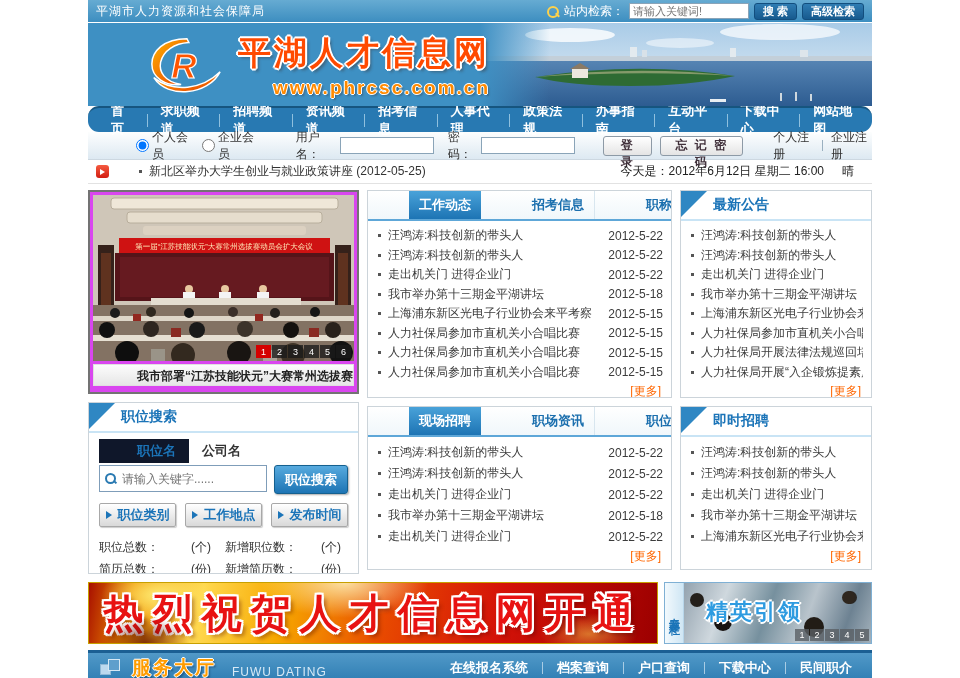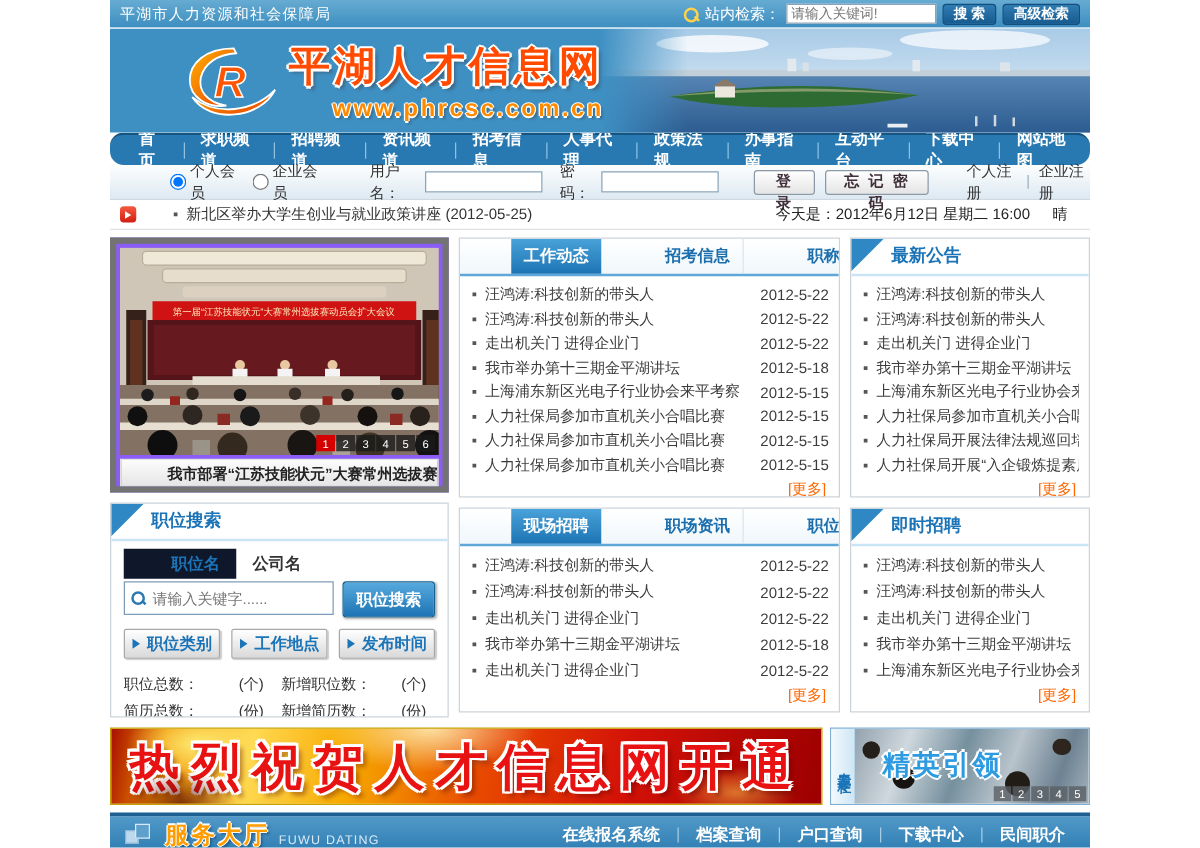--- a/index.html
+++ b/index.html
@@ -22,21 +22,21 @@
   .tb-btn { background:linear-gradient(#2f7cb3,#175a8e); color:#fff; border:1px solid #124e7e;
     border-radius:3px; font-size:11px; height:17px; line-height:15px; padding:0 8px;
     font-weight:bold; cursor:pointer; }
 
   
   .header-band { height:84px; background:#3e90c3; position:relative; overflow:hidden;
     border-top:1px solid #fff; }
   .cityscape { position:absolute; right:0; top:0; width:392px; height:84px; }
   .logo-area { position:relative; z-index:2; display:flex; align-items:center;
     padding:8px 0 0 58px; }
-  .title-block { margin-left:7px; }
+  .title-block { margin-left:14px; }
   .site-title { font-size:33px; font-weight:bold; color:#ff4a00; letter-spacing:3px;
     text-shadow:-2px 0 #fff,2px 0 #fff,0 -2px #fff,0 2px #fff,-1px -1px #fff,1px 1px #fff,
     1px -1px #fff,-1px 1px #fff,3px 3px 3px rgba(60,20,0,.35); }
   .site-url { font-size:19px; font-weight:bold; color:#ff8a00; letter-spacing:2px;
     text-align:right; margin-top:1px;
     text-shadow:-1px 0 #fff,1px 0 #fff,0 -1px #fff,0 1px #fff,2px 2px 2px rgba(60,20,0,.3); }
 
   
   .nav { height:26px; background:#2879b2; border-top:2px solid #16557f;
     display:flex; align-items:center; padding-left:10px;border-radius:11px; }
@@ -67,21 +67,21 @@
   .ticker-news { flex:1; cursor:pointer; }
   .ticker-right { display:flex; gap:18px; color:#222; padding-right:10px; }
 
   
   .main { display:flex; gap:8px; margin-top:6px; }
   .col-left { width:271px; }
   .col-mid { width:305px; }
   .col-right { width:192px; }
 
   
-  .photo-panel { border:5px solid #737373; background:#8b5cf6; padding:3px; height:204px; }
+  .photo-panel { border:2px solid #737373; background:#d946ef; padding:3px; height:204px; }
   .photo { position:relative; height:166px; overflow:hidden; }
   .photo svg { display:block; }
   .photo-pagination { position:absolute; right:3px; bottom:3px; display:flex; gap:1px; }
   .pg { width:15px; height:13px; background:rgba(25,25,25,.78); color:#fff; font-size:9px;
     display:flex; align-items:center; justify-content:center; cursor:pointer; }
   .pg.active { background:#d40000; }
   .photo-caption { height:22px; line-height:22px; margin-top:3px; text-align:right;
     font-size:12px; font-weight:bold; color:#222;
     background:linear-gradient(#fcfcfc,#e6e6e6); border:1px solid #e0e0e0; cursor:pointer; }
 
@@ -176,21 +176,21 @@
   .footer { height:33px; margin-top:6px; border-top:3px solid #1b5f93;
     background:linear-gradient(#5199c8,#2d7cb2); display:flex; align-items:center;
     padding:0 12px; }
   .cube-wrap { position:relative; width:24px; height:20px; margin-right:8px; }
   .cube1 { position:absolute; left:0; top:6px; width:11px; height:11px; background:#bcd9ee;
     border:1px solid #8fb8d6; }
   .cube2 { position:absolute; left:8px; top:1px; width:12px; height:12px; background:#5f9fcc;
     border:1px solid #d6e8f4; }
   .footer-title { color:#ff9c00; font-size:19px; font-weight:bold; letter-spacing:2px;
     text-shadow:-1px 0 #fff,1px 0 #fff,0 -1px #fff,0 1px #fff,2px 2px 2px rgba(0,40,80,.5); }
-  .footer-sub { color:#d8eaf6; font-size:10px; margin:8px 0 0 7px; letter-spacing:1px; }
+  .footer-sub { color:#d8eaf6; font-size:12px; margin:8px 0 0 16px; letter-spacing:1px; }
   .footer-links { margin-left:auto; display:flex; align-items:center; gap:14px;
     color:#fff; font-size:13px; font-weight:bold; padding-right:8px; }
   .footer-links span { cursor:pointer; }
   .f-sep { width:1px; height:12px; background:#a8cce4; }
 </style>
 </head>
 <body>
 
 <div class="wrapper">
 

